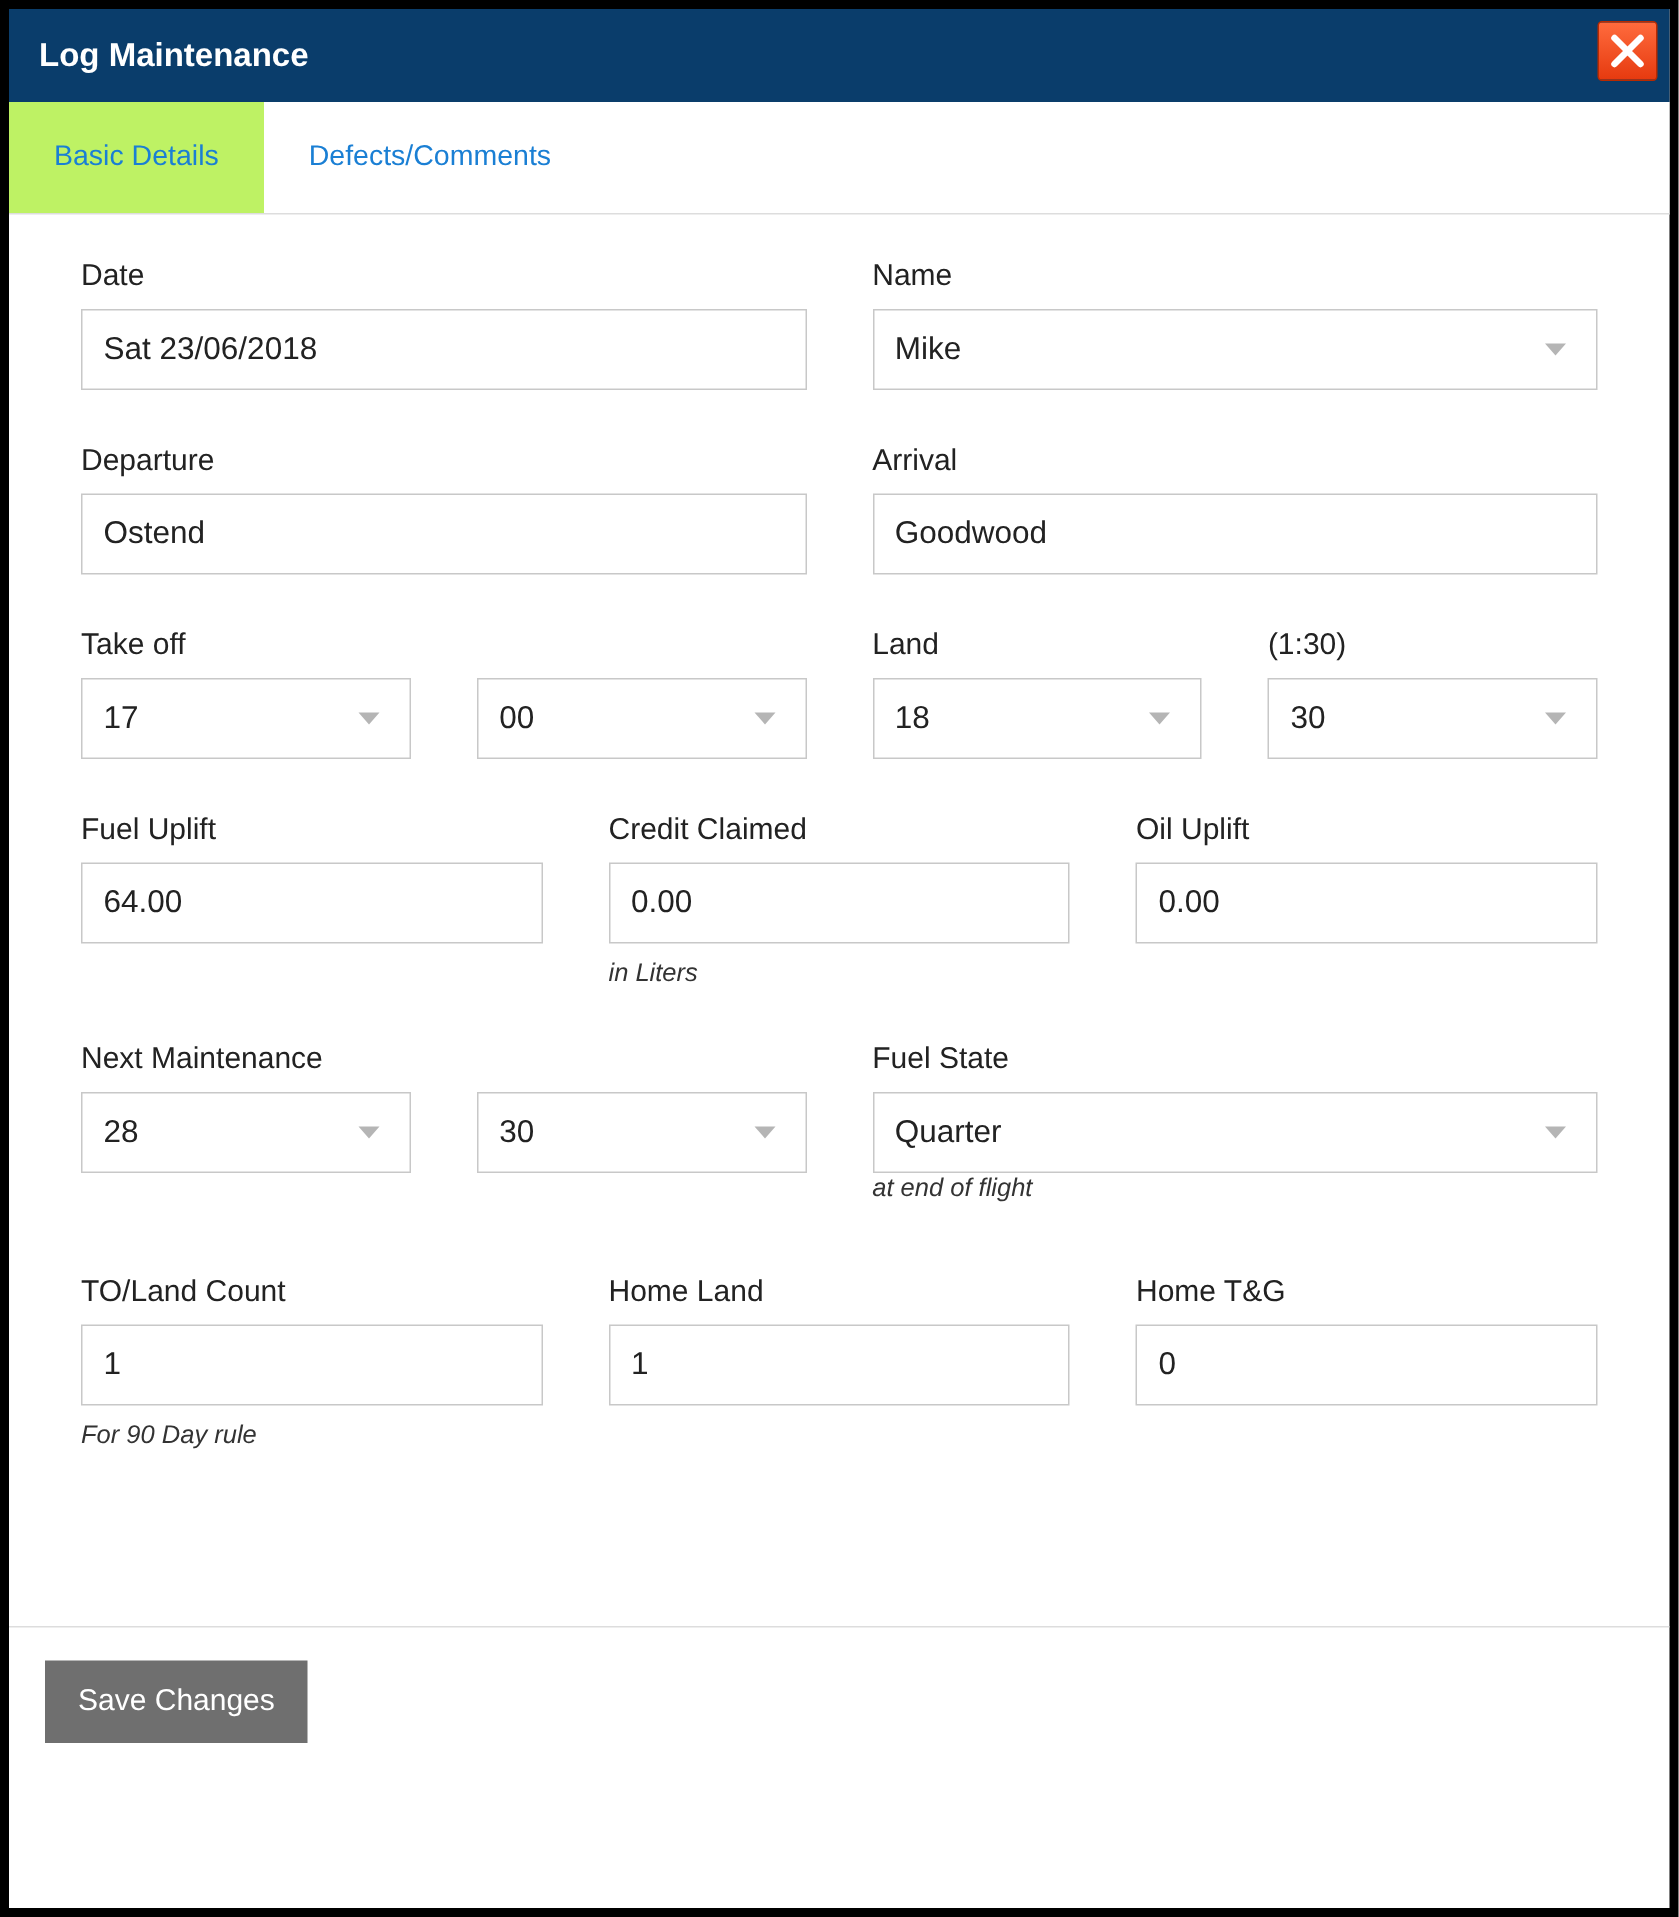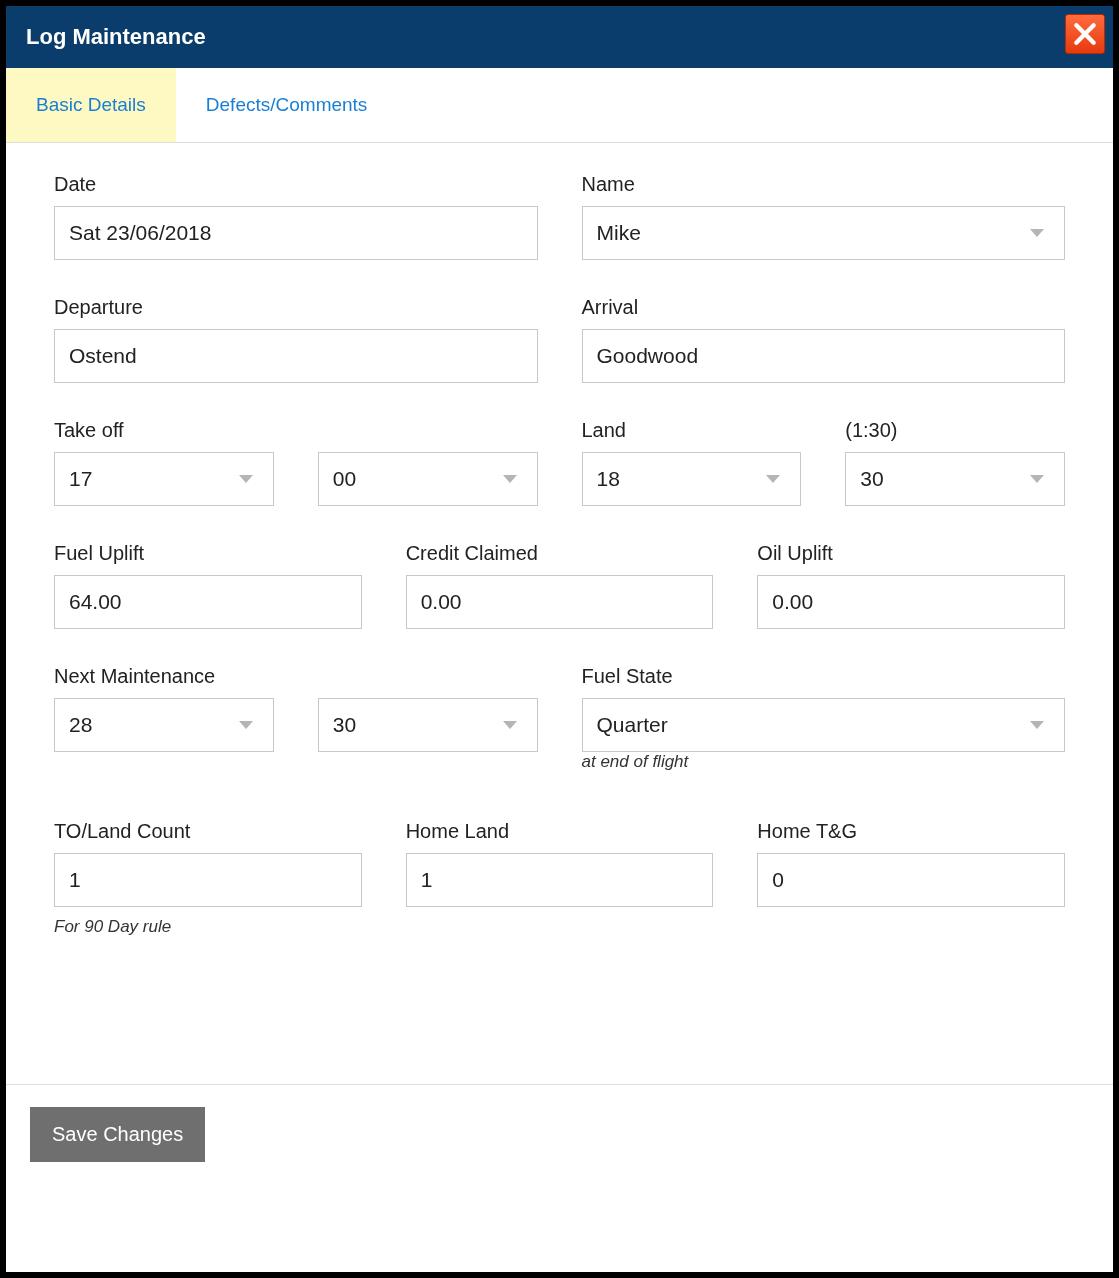--- a/index.html
+++ b/index.html
@@ -49,21 +49,21 @@
       background: #fff;
       border-bottom: 1px solid #ddd;
     }
     .tab {
       padding: 26px 30px;
       font-size: 19px;
       color: #1a7fd4;
       cursor: pointer;
     }
     .tab.active {
-      background: #fef9c3;
+      background: #bef264;
     }
     .form-body {
       padding: 30px 48px;
     }
     .row {
       display: flex;
       gap: 44px;
       margin-bottom: 36px;
     }
     .field {
@@ -251,20 +251,21 @@
         <span class="field-label">Fuel Uplift</span>
         <div class="input">
           <span>64.00</span>
         </div>
       </div>
       <div class="field">
         <span class="field-label">Credit Claimed</span>
         <div class="input">
           <span>0.00</span>
         </div>
+        <span class="field-hint">in Liters</span>
       </div>
       <div class="field">
         <span class="field-label">Oil Uplift</span>
         <div class="input">
           <span>0.00</span>
         </div>
       </div>
     </div>
 
     <div class="maint-row" style="margin-bottom:48px;">

